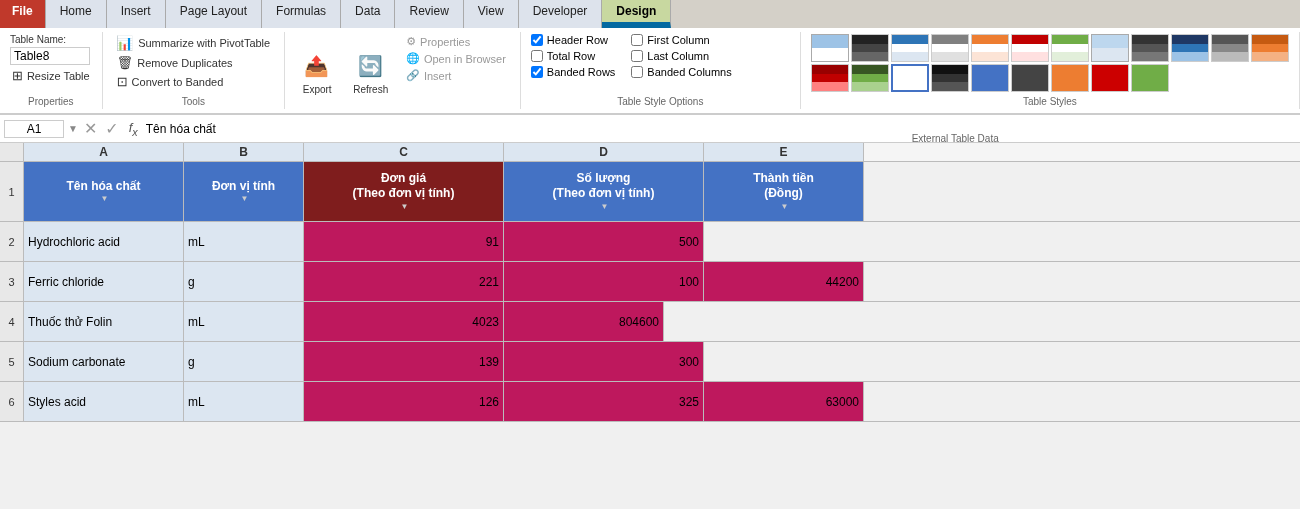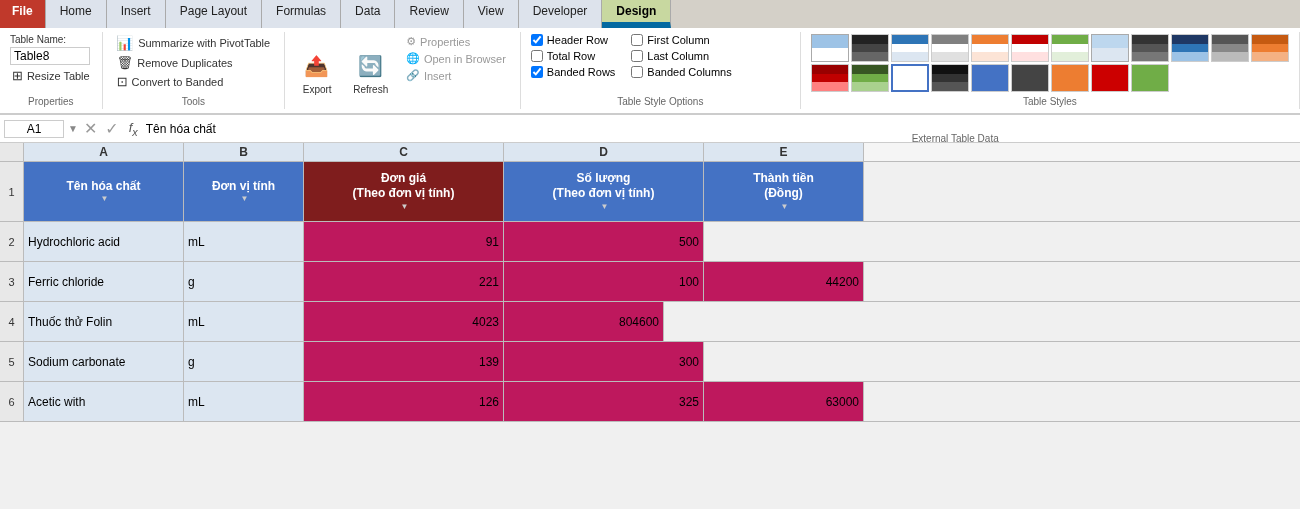--- a/index.html
+++ b/index.html
@@ -328,20 +328,20 @@
   </div>
       <div class="data-row" style="height: 40px;">
     <div class="row-num">5</div>
     <div class="cell data-cell" style="width:160px;">Sodium carbonate</div>
     <div class="cell data-cell" style="width:120px;">g</div>
     <div class="cell num-cell" style="width:200px;">139</div>
     <div class="cell num-cell" style="width:200px;">300</div>
   </div>
       <div class="data-row" style="height: 40px;">
     <div class="row-num">6</div>
-    <div class="cell data-cell" style="width:160px;">Acetic with</div>
+    <div class="cell data-cell" style="width:160px;">Styles acid</div>
     <div class="cell data-cell" style="width:120px;">mL</div>
     <div class="cell num-cell" style="width:200px;">126</div>
     <div class="cell num-cell" style="width:200px;">325</div>
     <div class="cell num-cell" style="width:160px;">63000</div>
   </div>
     </div>
 </div>
 
 </body></html>

